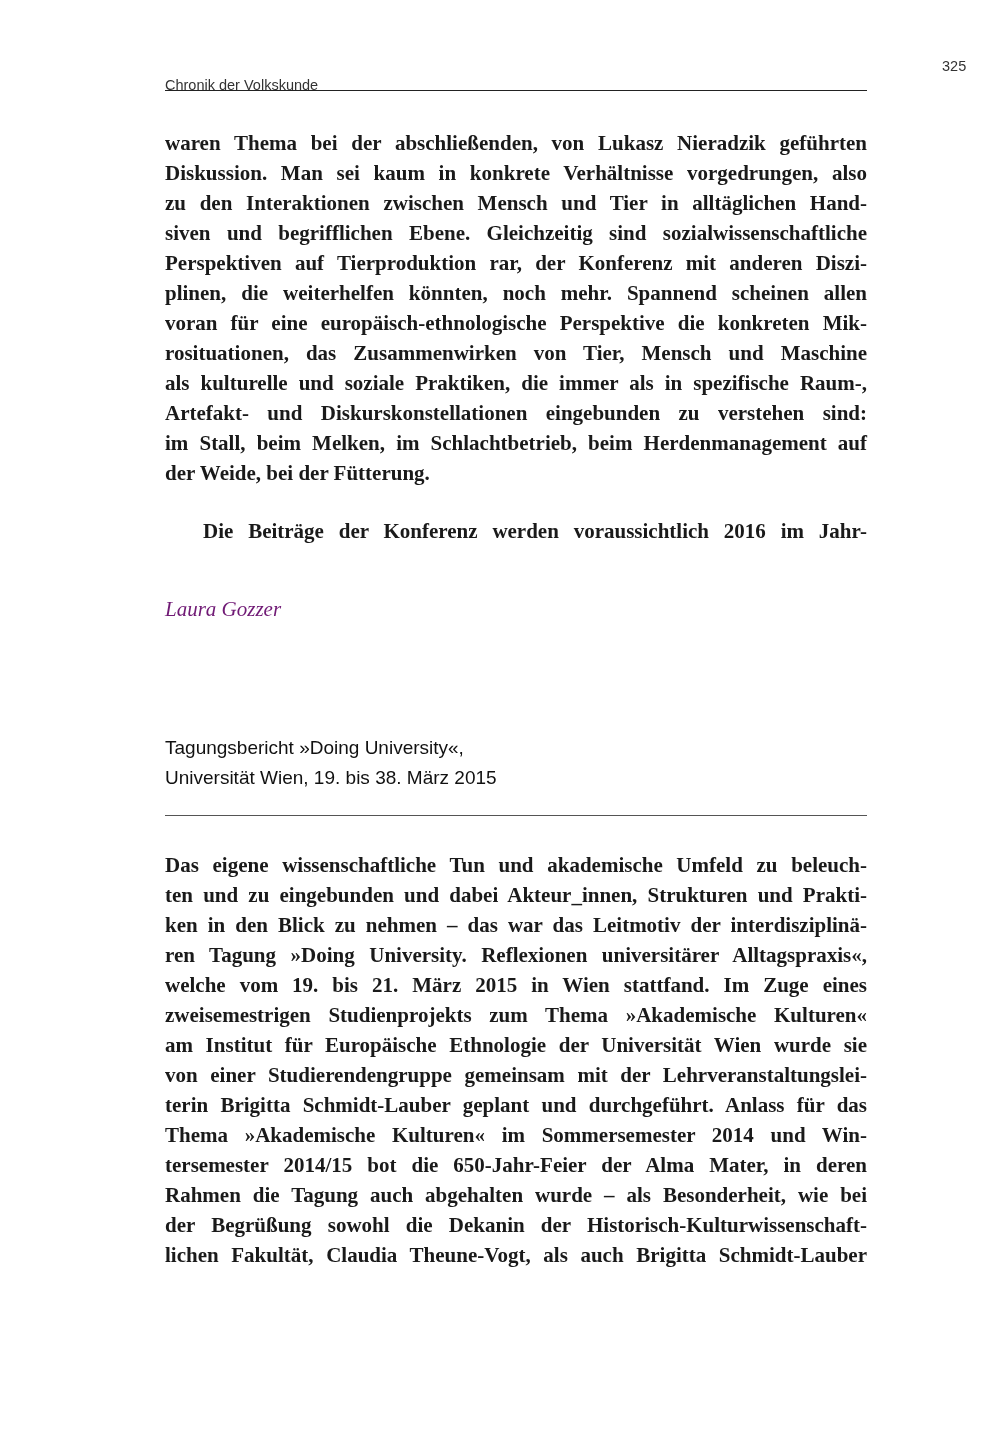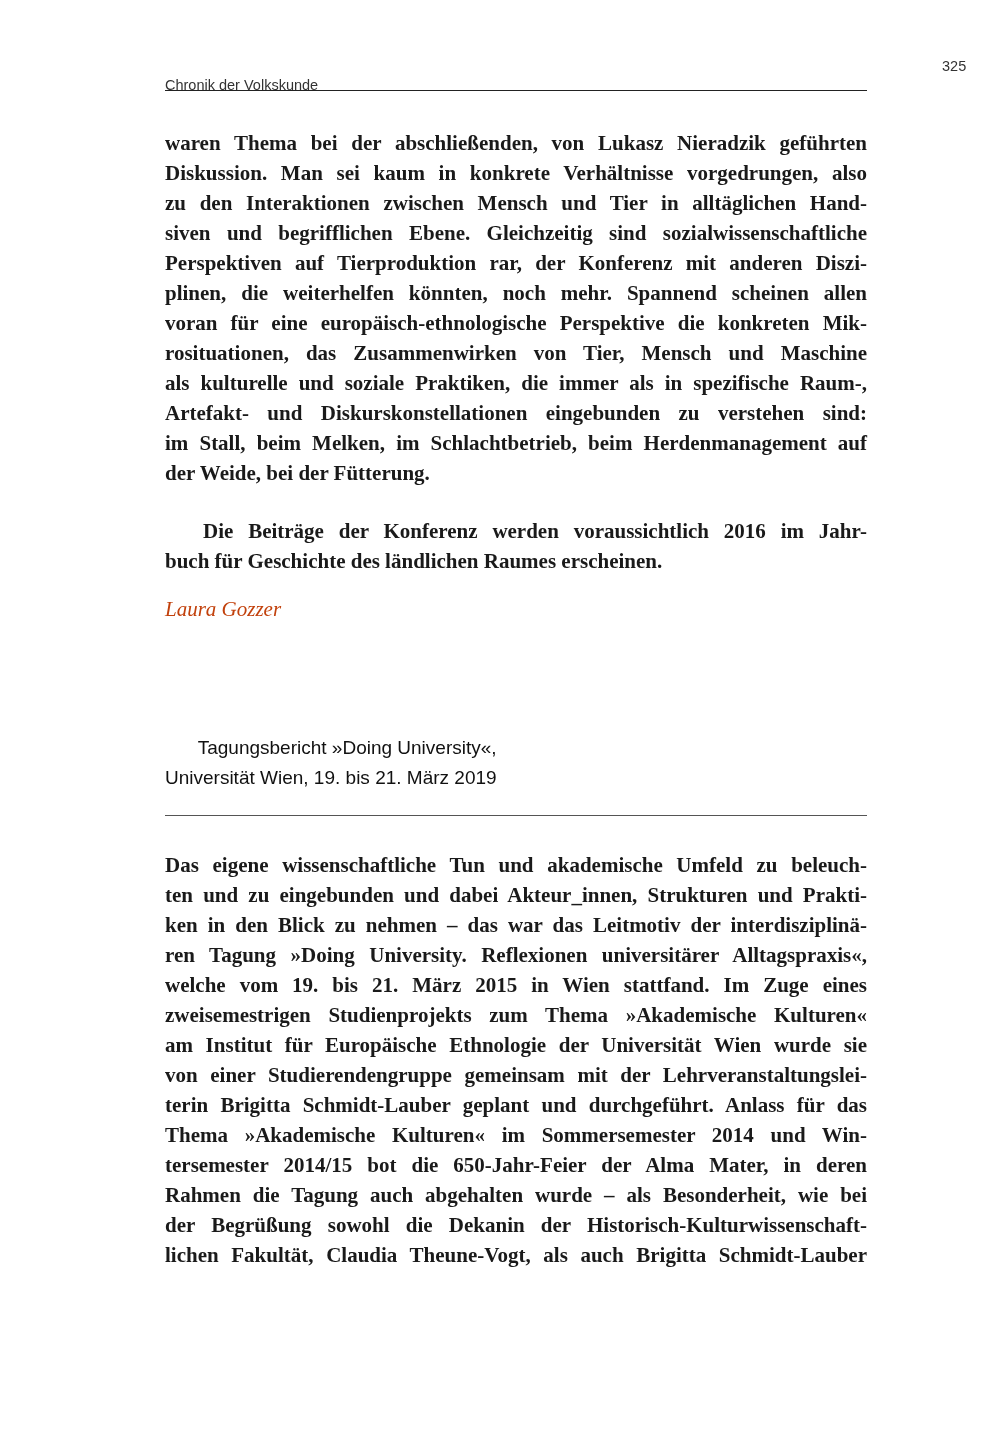--- a/index.html
+++ b/index.html
@@ -12,23 +12,23 @@
   .rule { position: absolute; left: 165px; width: 702px; height: 0; border-top: 1px solid #222; }
   .rule.top { top: 90px; }
   .rule.section { top: 815px; border-top-color: #555; }
   .body-text { position: absolute; left: 165px; width: 702px;
     font-family: "Liberation Serif", serif; font-size: 21px; line-height: 30px; color: #1a1a1a; font-weight: bold; }
   .line { display: block; height: 30px; text-align: justify; text-align-last: justify; white-space: nowrap; }
   .line.last { text-align-last: left; }
   .line.indent { padding-left: 38px; margin-top: 28px; }
   .block1 { top: 128px; }
   .signature { position: absolute; left: 165px; top: 597px; font-family: "Liberation Serif", serif;
-    font-style: italic; font-size: 21px; color: #c2410c; }
+    font-style: italic; font-size: 21px; color: #701a75; }
   .section-title { position: absolute; left: 165px; top: 733px; font-family: "Liberation Sans", sans-serif;
-    font-size: 19px; line-height: 30px; color: #111; text-align: right; }
+    font-size: 19px; line-height: 30px; color: #111; }
   .section-title span { display: block; }
   .block2 { top: 850px; }
 </style>
 </head>
 <body>
 
 <div class="running-head">
   <span class="title">Chronik der Volkskunde</span>
 </div>
 <div class="page-number">325</div>
@@ -41,28 +41,27 @@
   <span class="line">siven und begrifflichen Ebene. Gleichzeitig sind sozialwissenschaftliche</span>
   <span class="line">Perspektiven auf Tierproduktion rar, der Konferenz mit anderen Diszi-</span>
   <span class="line">plinen, die weiterhelfen könnten, noch mehr. Spannend scheinen allen</span>
   <span class="line">voran für eine europäisch-ethnologische Perspektive die konkreten Mik-</span>
   <span class="line">rosituationen, das Zusammenwirken von Tier, Mensch und Maschine</span>
   <span class="line">als kulturelle und soziale Praktiken, die immer als in spezifische Raum-,</span>
   <span class="line">Artefakt- und Diskurskonstellationen eingebunden zu verstehen sind:</span>
   <span class="line">im Stall, beim Melken, im Schlachtbetrieb, beim Herdenmanagement auf</span>
   <span class="line last">der Weide, bei der Fütterung.</span>
   <span class="line indent">Die Beiträge der Konferenz werden voraussichtlich 2016 im Jahr-</span>
-  <span class="line last">buch für Geschichte des ländlichen Raumes erscheinen.</span>
 </div>
 
 <div class="signature">Laura Gozzer</div>
 
 <div class="section-title">
   <span>Tagungsbericht »Doing University«,</span>
-  <span>Universität Wien, 19. bis 21. März 2019</span>
+  <span>Universität Wien, 19. bis 38. März 2015</span>
 </div>
 <div class="rule section"></div>
 
 <div class="body-text block2">
   <span class="line">Das eigene wissenschaftliche Tun und akademische Umfeld zu beleuch-</span>
   <span class="line">ten und zu eingebunden und dabei Akteur_innen, Strukturen und Prakti-</span>
   <span class="line">ken in den Blick zu nehmen – das war das Leitmotiv der interdisziplinä-</span>
   <span class="line">ren Tagung »Doing University. Reflexionen universitärer Alltagspraxis«,</span>
   <span class="line">welche vom 19. bis 21. März 2015 in Wien stattfand. Im Zuge eines</span>
   <span class="line">zweisemestrigen Studienprojekts zum Thema »Akademische Kulturen«</span>

